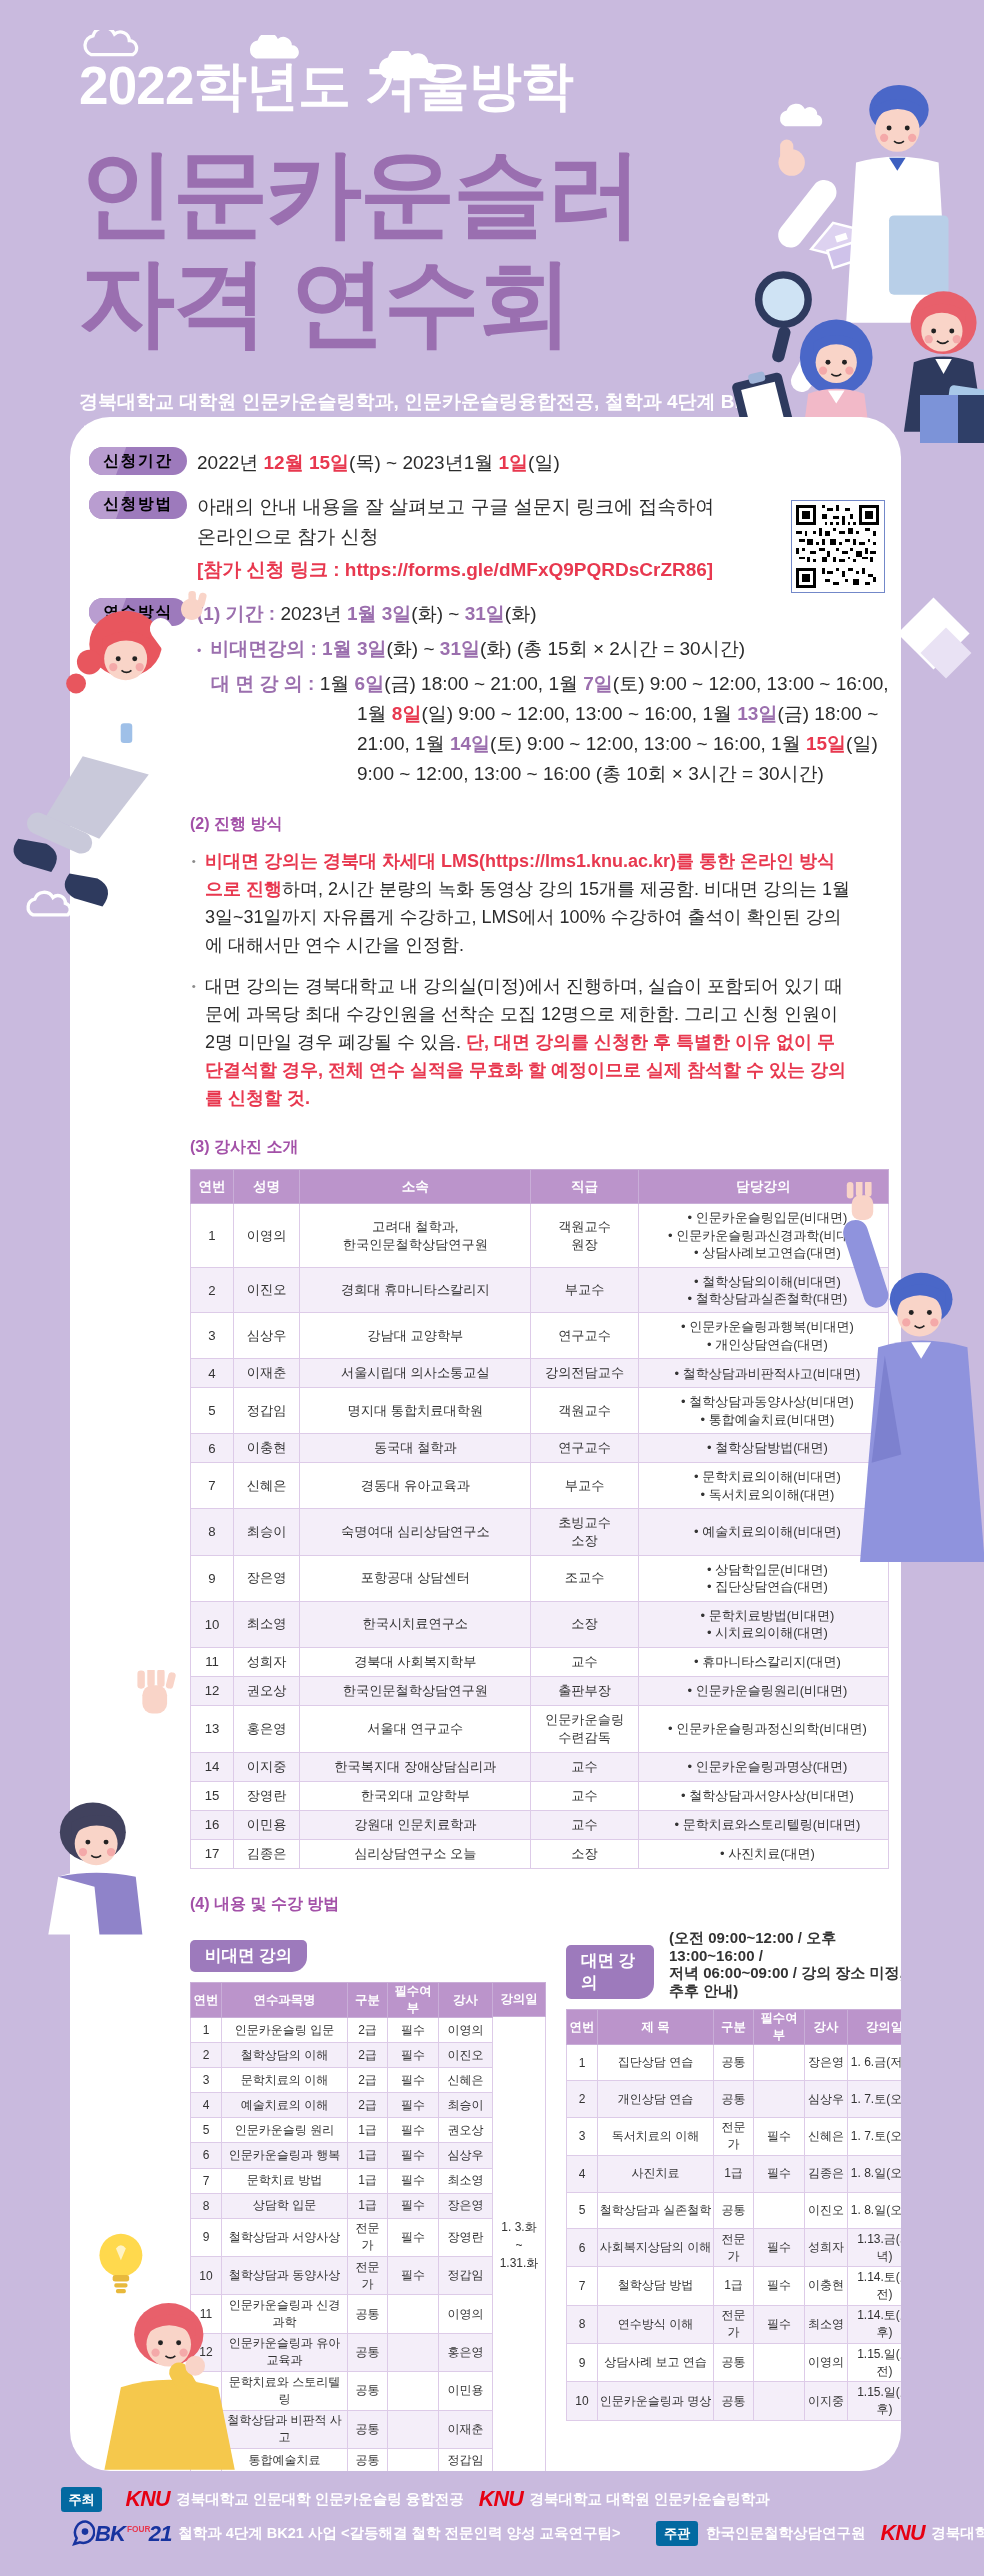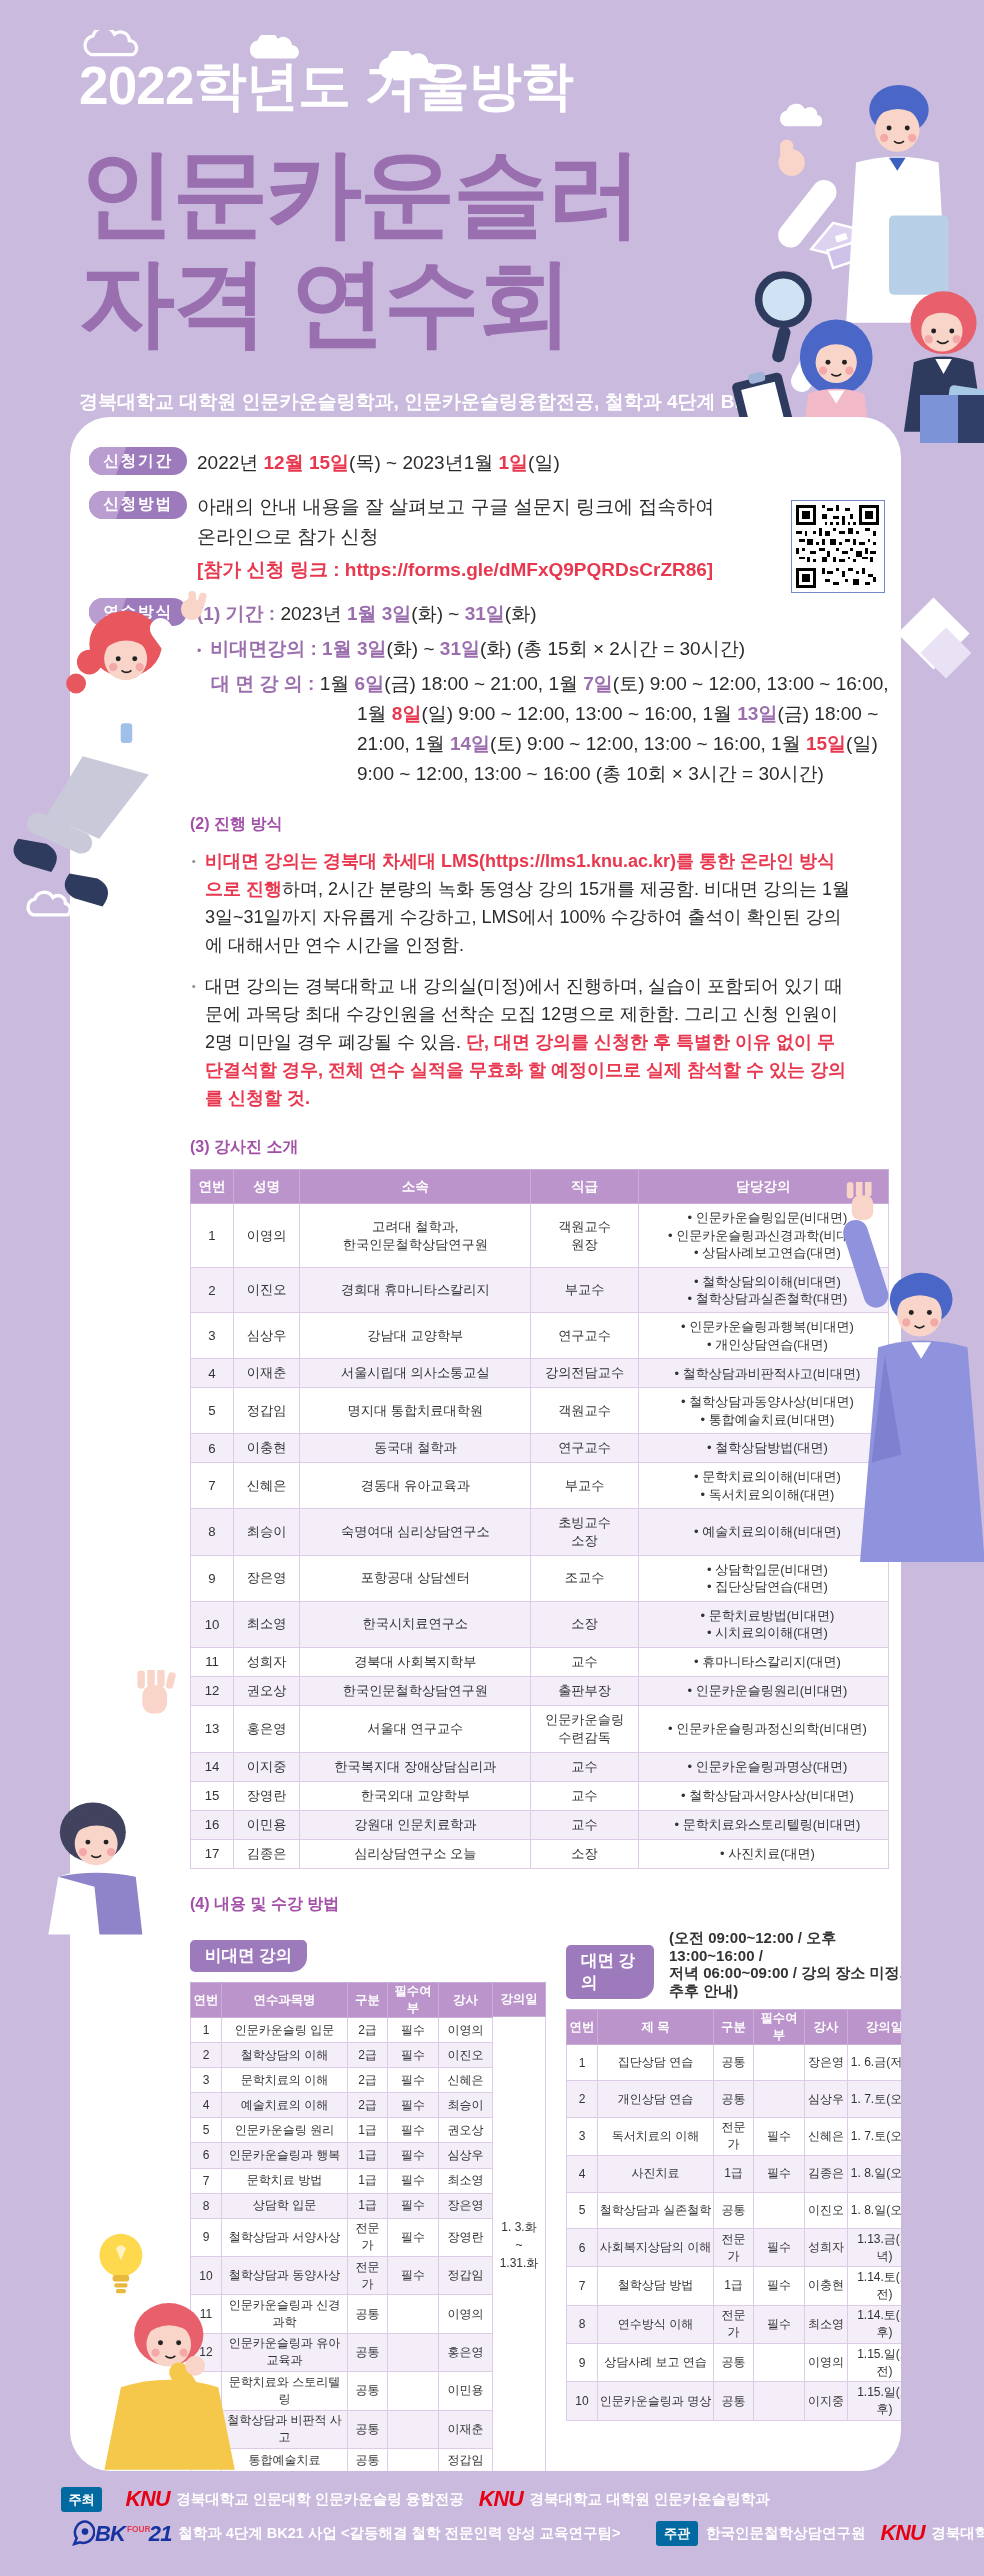--- a/index.html
+++ b/index.html
@@ -20,21 +20,21 @@
   .deco-blocks .b2{position:absolute;left:38px;top:0;width:28px;height:48px;background:#2f3f68;}
   .diamond{position:absolute;left:908px;top:608px;width:51px;height:51px;background:#ffffff;transform:rotate(45deg);z-index:1;}
   .diamond2{position:absolute;left:928px;top:635px;width:36px;height:36px;background:#e9e2f4;transform:rotate(45deg);z-index:1;}
 
   
   .card{position:absolute;left:70px;top:417px;width:831px;height:2054px;background:#ffffff;border-radius:40px;z-index:2;overflow:hidden;}
   .card-inner{position:relative;padding-top:30px;}
 
   .ribbon{width:98px;height:28px;border-radius:14px;background:#9d7abc;position:relative;overflow:hidden;flex:0 0 auto;}
   .ribbon::before{content:"";position:absolute;top:-3.3px;bottom:-3.3px;left:-13.2px;width:45px;background:#b99dd0;transform:skewX(-20deg);}
-  .ribbon span{position:relative;z-index:2;color:#ffffff;font-weight:bold;font-size:15.7px;letter-spacing:1.7px;display:flex;height:100%;align-items:center;justify-content:center;}
+  .ribbon span{position:relative;z-index:2;color:#000000;font-weight:bold;font-size:15.7px;letter-spacing:1.7px;display:flex;height:100%;align-items:center;justify-content:center;}
 
   .row{display:flex;align-items:flex-start;margin-left:19px;margin-bottom:13.2px;}
   .row .ribbon{margin-right:10px;}
   .row-text{font-size:19px;line-height:30px;color:#2b2b2b;padding-top:0.8px;}
   .seg-k{color:#2b2b2b;}
   .seg-r{color:#e8384f;font-weight:bold;}
   .seg-p{color:#9b6fae;font-weight:bold;}
   .red-link{color:#e8384f;font-weight:bold;margin-top:3.3px;}
   .fmt-bullets{margin-top:5px;}
   .fmt-bullet{position:relative;padding-left:13.2px;margin-top:5px;max-width:694px;}

